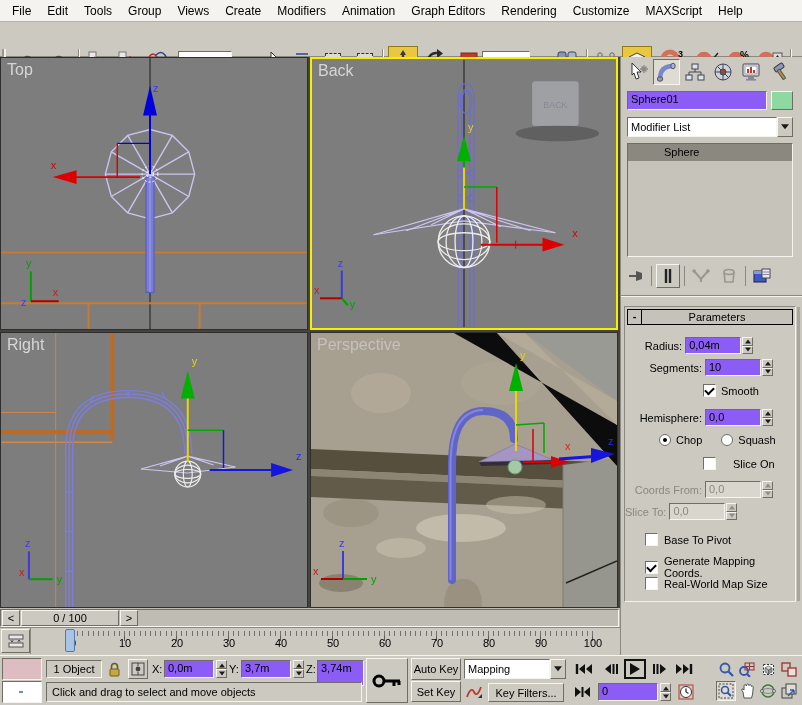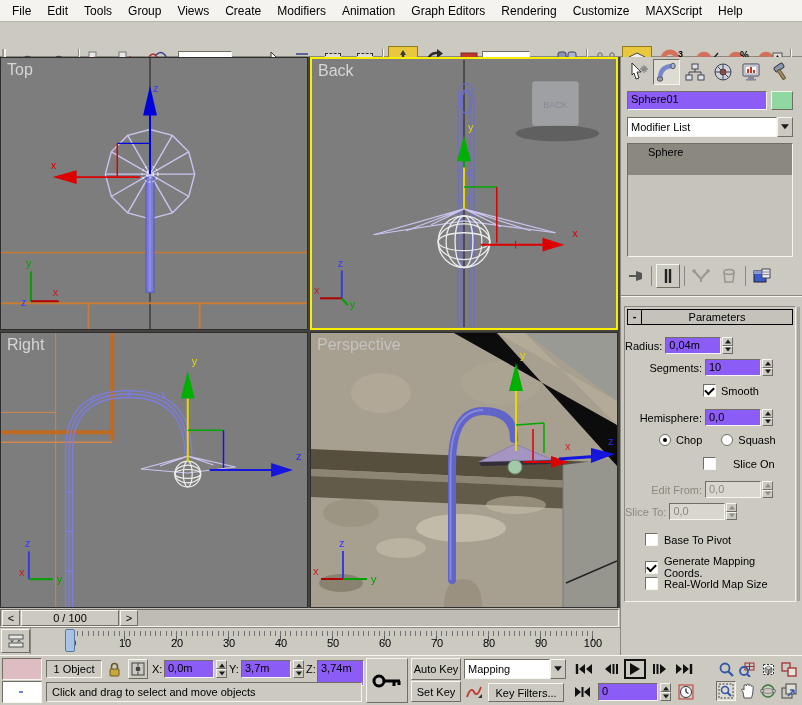--- a/index.html
+++ b/index.html
@@ -467,21 +467,21 @@
 
   <div class="abs sunken whitefield" style="left:6px;top:34px;width:140px;height:19px"><span>Sphere01</span></div>
   <div class="abs raised" style="left:150px;top:34px;width:22px;height:19px;background:#8fd8a2"></div>
 
   <div class="abs dd" style="left:6px;top:60px;width:166px">
     <span class="ddtxt">Modifier List</span>
         <span class="ddbtn"></span>
   </div>
 
   <div class="abs sunken" style="left:6px;top:86px;width:166px;height:114px;background:#c6c3bb">
-    <div style="height:31px;background:#8a887f;padding-left:20px;line-height:17px">Sphere</div>
+    <div style="height:17px;background:#8a887f;padding-left:36px;line-height:17px">Sphere</div>
   </div>
 
   <div class="abs" style="left:4px;top:206px;width:172px;height:26px;display:flex;align-items:center;gap:4px">
     <div class="tbtn" style="width:22px;height:22px">
           <svg width="16" height="16" viewBox="0 0 16 16">
             <path d="M1,8 L8,8" stroke="#333" stroke-width="1.5"></path>
             <polygon points="8,3 14,5 14,11 8,13" fill="#555"></polygon>
           </svg>
         </div>
     <div style="width:1px;height:20px;background:#8a887f"></div>
@@ -515,21 +515,21 @@
         </div>
   </div>
 
   <div class="abs" style="left:0;top:238px;width:182px;height:2px;border-top:1px solid #8a887f;border-bottom:1px solid #f6f5f0"></div>
 
   <div class="rollout">
     <div class="rhead">
       <span class="rminus">-</span>
       <span class="rtitle">Parameters</span>
     </div>
-    <div class="prow" style="left:0;top:30px;width:148px;justify-content:flex-start">
+    <div class="prow" style="left:0;top:30px;width:148px;justify-content:center">
       <span class="plabel">Radius:</span>
       <span class="sunken whitefield pfield">0,04m</span>
       <span class="spin">
             <s class="up"></s>
             <s class="dn"></s>
           </span>
     </div>
     <div class="prow" style="left:0;top:52px;width:148px;justify-content:flex-end">
       <span class="plabel">Segments:</span>
       <span class="sunken whitefield pfield">10</span>
@@ -554,21 +554,21 @@
       <span class="radio sel"></span>
       <span>Chop</span>
       <span class="radio" style="margin-left:14px"></span>
       <span>Squash</span>
     </div>
     <div class="prow" style="left:78px;top:150px;gap:17px">
       <span class="cb"></span>
       <span>Slice On</span>
     </div>
     <div class="prow" style="left:0;top:174px;width:148px;justify-content:flex-end">
-      <span class="plabel dis">Edit From:</span>
+      <span class="plabel dis">Coords From:</span>
       <span class="sunken whitefield pfield disfield">0,0</span>
       <span class="spin dis">
             <s class="up"></s>
             <s class="dn"></s>
           </span>
     </div>
     <div class="prow" style="left:0;top:196px;width:148px;justify-content:flex-start">
       <span class="plabel dis">Slice To:</span>
       <span class="sunken whitefield pfield disfield">0,0</span>
       <span class="spin dis">

